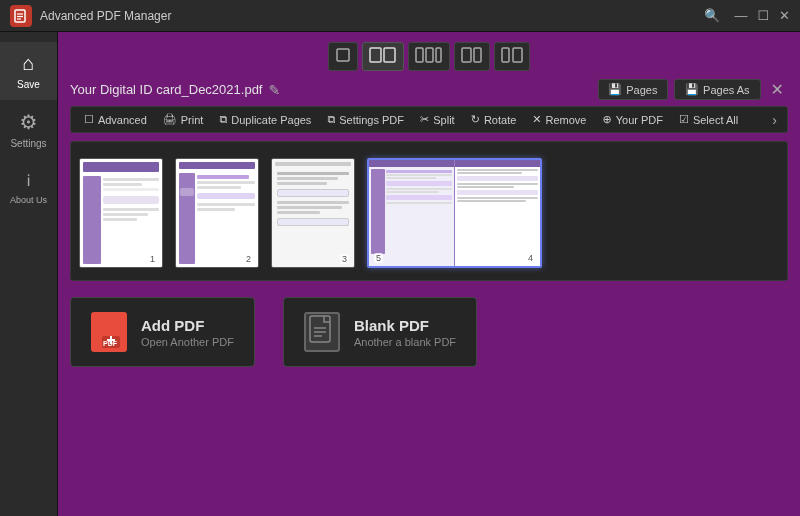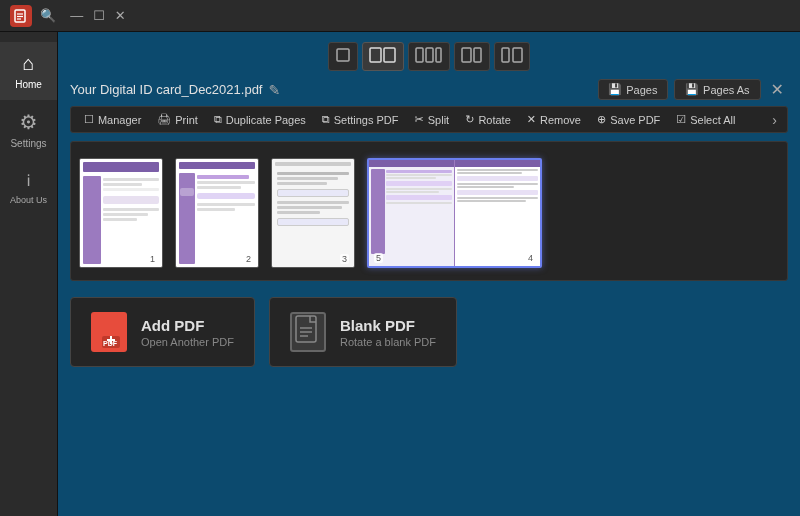--- a/index.html
+++ b/index.html
@@ -76,21 +76,21 @@
     }
     .sidebar-icon {
       font-size: 20px;
     }
 
     
     .content {
       flex: 1;
       display: flex;
       flex-direction: column;
-      background: #0c4a6e;
+      background: #701a75;
       padding: 10px 12px 0 12px;
     }
 
     
     .view-switcher {
       display: flex;
       justify-content: center;
       gap: 4px;
       margin-bottom: 8px;
     }
@@ -253,21 +253,21 @@
 
     
     .page-thumb-large .page-thumb-inner {
       width: 175px;
       height: 110px;
     }
 
     
     .bottom-actions {
       display: flex;
-      gap: 14px;
+      gap: 28px;
       padding: 16px 0 10px 0;
     }
     .action-card {
       background: #252525;
       border: 1px solid #444;
       border-radius: 4px;
       padding: 14px 20px;
       display: flex;
       align-items: center;
       gap: 14px;
@@ -309,34 +309,35 @@
 
 <div class="titlebar">
   <div class="titlebar-icon">
     <svg width="14" height="14" viewBox="0 0 14 14">
       <rect x="1" y="1" width="10" height="12" rx="1" fill="none" stroke="white" stroke-width="1.5"></rect>
       <line x1="3" y1="5" x2="9" y2="5" stroke="white" stroke-width="1.2"></line>
       <line x1="3" y1="7.5" x2="9" y2="7.5" stroke="white" stroke-width="1.2"></line>
       <line x1="3" y1="10" x2="7" y2="10" stroke="white" stroke-width="1.2"></line>
     </svg>
   </div>
+  <span class="titlebar-title">Advanced PDF Manager</span>
   <div class="titlebar-controls">
     <span style="color:#aaa;font-size:13px;cursor:pointer;margin-right:8px;">🔍</span>
     <span style="color:#aaa;font-size:13px;cursor:pointer;margin-right:4px;">—</span>
     <span style="color:#aaa;font-size:13px;cursor:pointer;margin-right:4px;">☐</span>
     <span style="color:#aaa;font-size:13px;cursor:pointer;">✕</span>
   </div>
 </div>
 
 <div class="app-layout">
 
   <div class="sidebar">
     <div class="sidebar-item active">
       <span class="sidebar-icon">⌂</span>
-      <span>Home</span>
+      <span>Save</span>
     </div>
     <div class="sidebar-item">
       <span class="sidebar-icon">⚙</span>
       <span>Settings</span>
     </div>
     <div class="sidebar-item">
       <span class="sidebar-icon" style="font-size:16px;">ℹ</span>
       <span style="font-size:9px;text-align:center;line-height:1.2;">About Us</span>
     </div>
   </div>
@@ -390,21 +391,21 @@
           <span>💾</span>
           <span>Pages As</span>
         </button>
         <button class="file-close-btn">✕</button>
       </div>
     </div>
 
     <div class="toolbar">
       <button class="toolbar-btn">
         <span>☐</span>
-        <span>Manager</span>
+        <span>Advanced</span>
       </button>
       <button class="toolbar-btn">
         <span>🖨</span>
         <span>Print</span>
       </button>
       <button class="toolbar-btn">
         <span>⧉</span>
         <span>Duplicate Pages</span>
       </button>
       <button class="toolbar-btn">
@@ -418,21 +419,21 @@
       <button class="toolbar-btn">
         <span>↻</span>
         <span>Rotate</span>
       </button>
       <button class="toolbar-btn">
         <span>✕</span>
         <span>Remove</span>
       </button>
       <button class="toolbar-btn">
         <span>⊕</span>
-        <span>Save PDF</span>
+        <span>Your PDF</span>
       </button>
       <button class="toolbar-btn">
         <span>☑</span>
         <span>Select All</span>
       </button>
       <button class="toolbar-more">›</button>
     </div>
 
     <div class="pages-area">
 
@@ -563,19 +564,19 @@
           <svg width="28" height="34" viewBox="0 0 28 34">
             <rect x="2" y="1" width="20" height="26" rx="2" fill="none" stroke="#888" stroke-width="1.5"></rect>
             <polyline points="16,1 16,7 22,7" fill="none" stroke="#888" stroke-width="1.5"></polyline>
             <line x1="6" y1="13" x2="18" y2="13" stroke="#aaa" stroke-width="1"></line>
             <line x1="6" y1="17" x2="18" y2="17" stroke="#aaa" stroke-width="1"></line>
             <line x1="6" y1="21" x2="14" y2="21" stroke="#aaa" stroke-width="1"></line>
           </svg>
         </div>
         <div>
           <div class="action-card-title">Blank PDF</div>
-          <div class="action-card-sub">Rotate a blank PDF</div>
+          <div class="action-card-sub">Another a blank PDF</div>
         </div>
       </div>
     </div>
 
   </div>
 </div>
 
 </body></html>

